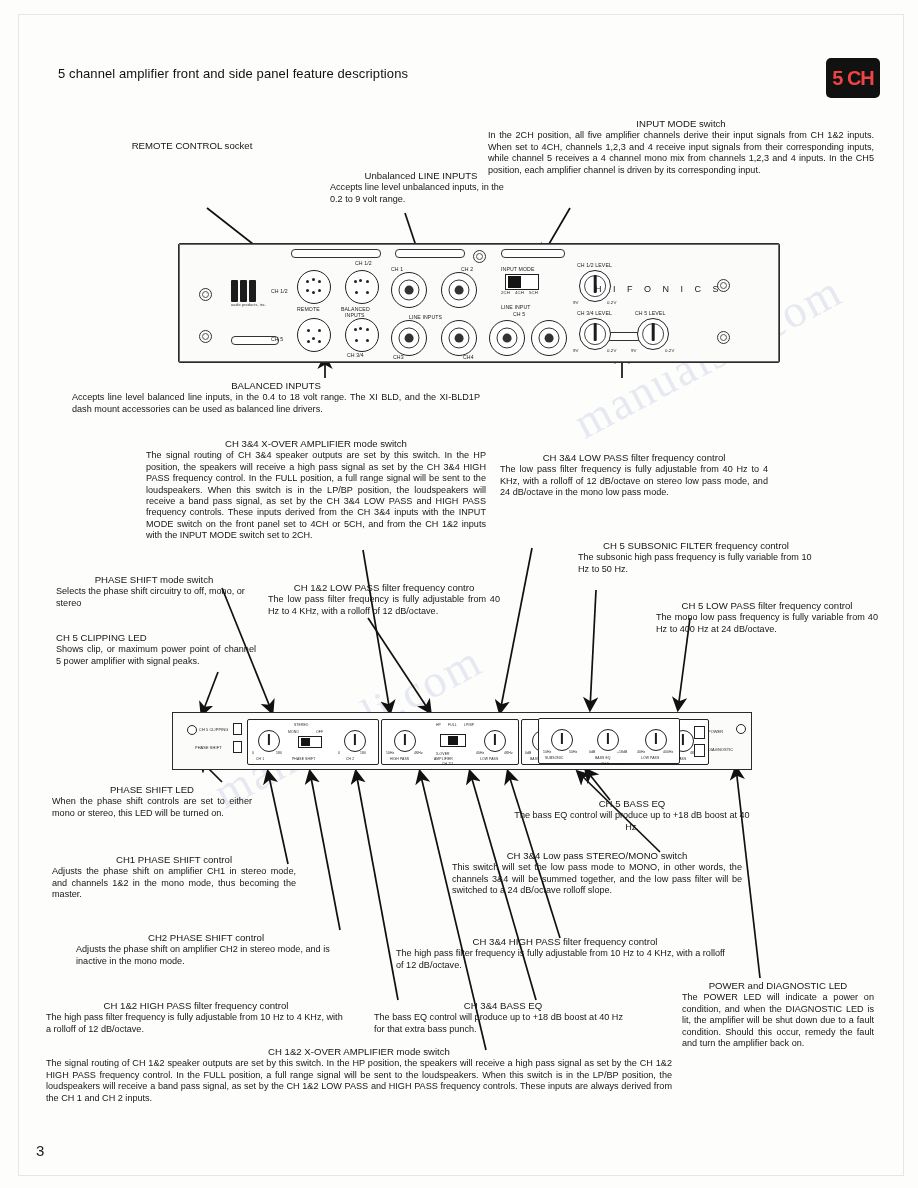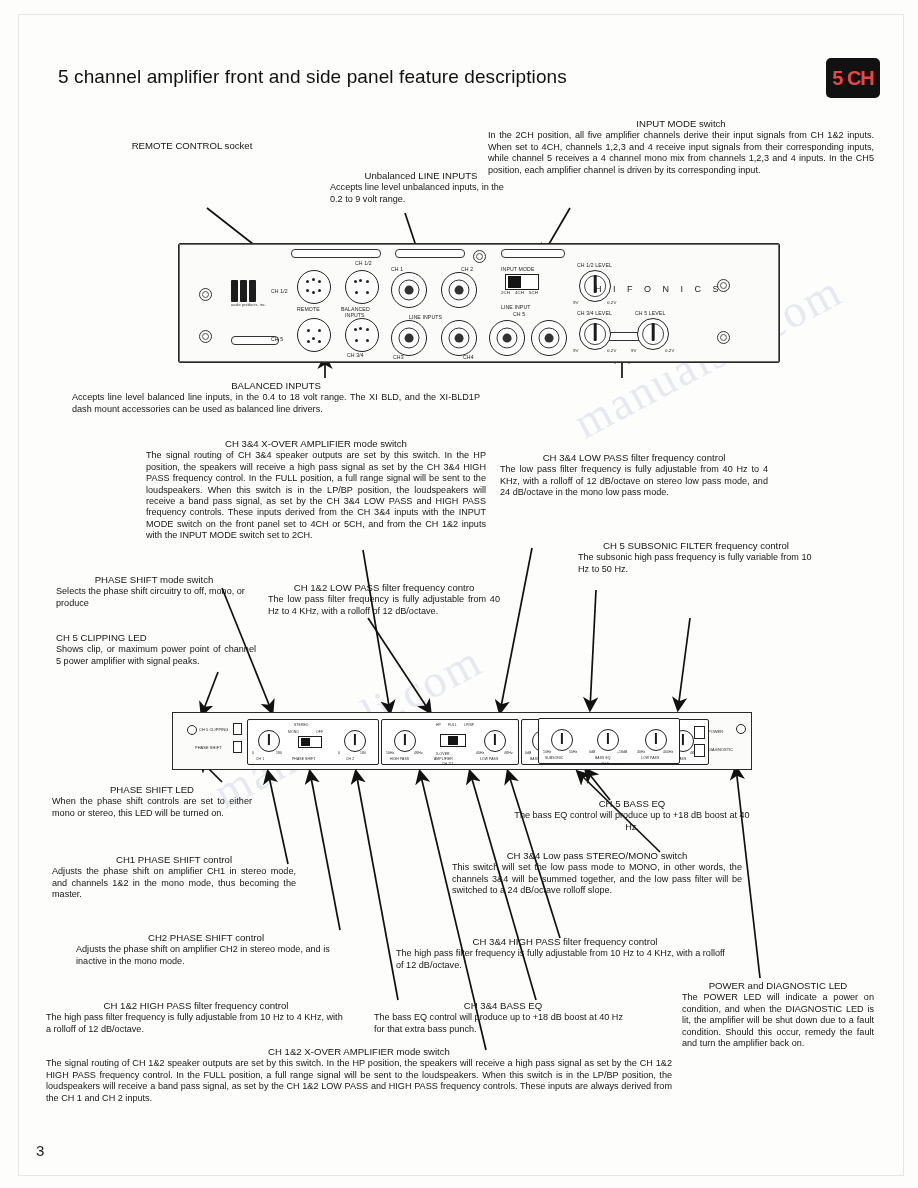--- a/index.html
+++ b/index.html
@@ -12,21 +12,21 @@
   .page{position:absolute;inset:0;background:#fdfdfb;}
 
   
   .scan-edge{position:absolute;left:18px;top:14px;width:884px;height:1160px;border:1px solid #e6e6e2;}
 
   .abs{position:absolute;}
 
   
   .title{
     left:58px;top:66px;width:700px;
-    font-size:19px;letter-spacing:.1px;color:#111;
+    font-size:13px;letter-spacing:.1px;color:#111;
     font-family:"Liberation Sans", sans-serif;
   }
   .badge{
     left:826px;top:58px;width:54px;height:40px;background:#111;border-radius:5px;
     display:flex;align-items:center;justify-content:center;
   }
   .badge span{
     color:#ef4444;font-weight:bold;font-size:20px;letter-spacing:-1px;
     font-family:"Liberation Sans", sans-serif;
   }
@@ -304,24 +304,28 @@
   <div class="abs cal" style="left:500px;top:452px;width:268px;">
     <span class="h">CH 3&amp;4 LOW PASS filter frequency control</span>
     <p>The low pass filter frequency is fully adjustable from 40 Hz to 4 KHz, with a rolloff of 12 dB/octave on stereo low pass mode, and 24 dB/octave in the mono low pass mode.</p>
   </div>
 
   <div class="abs cal" style="left:578px;top:540px;width:236px;">
     <span class="h">CH  5 SUBSONIC FILTER frequency control</span>
     <p class="nj">The subsonic high pass frequency is fully variable from 10 Hz to 50 Hz.</p>
   </div>
 
+  <div class="abs cal" style="left:656px;top:600px;width:222px;">
+    <span class="h">CH  5 LOW PASS filter frequency control</span>
+    <p>The mono low pass frequency is fully variable from 40 Hz to 400 Hz at 24 dB/octave.</p>
+  </div>
 
   <div class="abs cal" style="left:56px;top:574px;width:196px;">
     <span class="h">PHASE SHIFT mode switch</span>
-    <p class="nj">Selects the phase shift circuitry to off, mono, or produce</p>
+    <p class="nj">Selects the phase shift circuitry to off, mono, or stereo</p>
   </div>
 
   <div class="abs cal" style="left:268px;top:582px;width:232px;">
     <span class="h">CH 1&amp;2 LOW PASS filter frequency contro</span>
     <p>The low pass filter frequency is fully adjustable from 40 Hz to 4 KHz, with a rolloff of 12 dB/octave.</p>
   </div>
 
   <div class="abs cal" style="left:56px;top:632px;width:200px;">
     <span class="h left">CH 5 CLIPPING LED</span>
     <p>Shows clip, or maximum power point of channel 5 power amplifier with signal peaks.</p>

